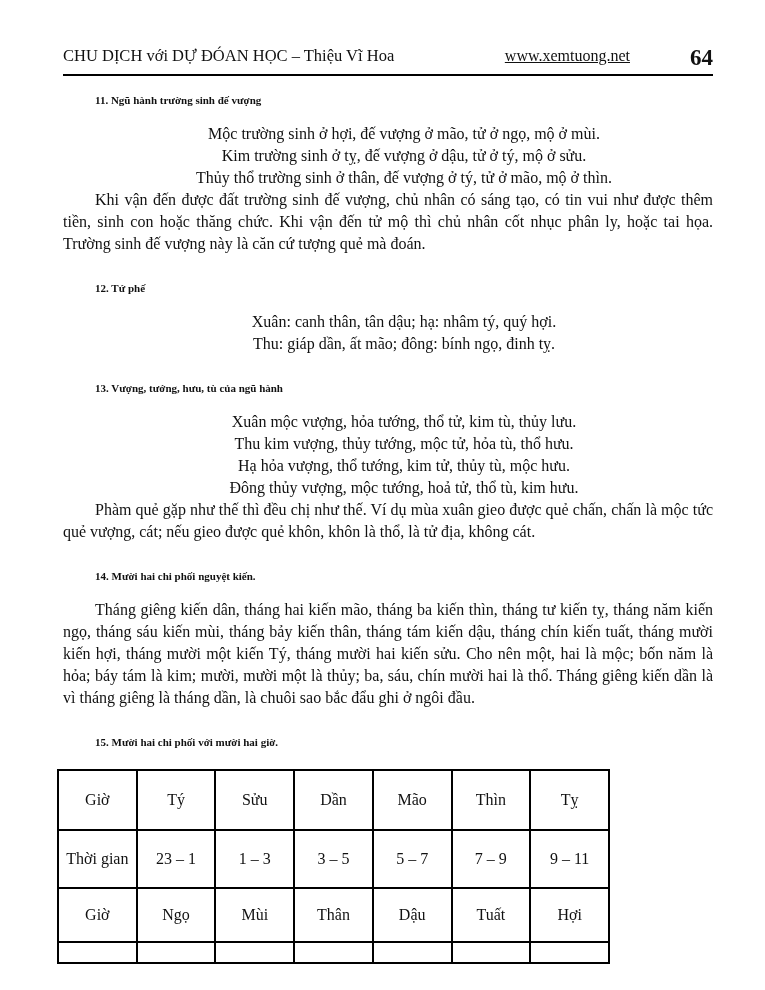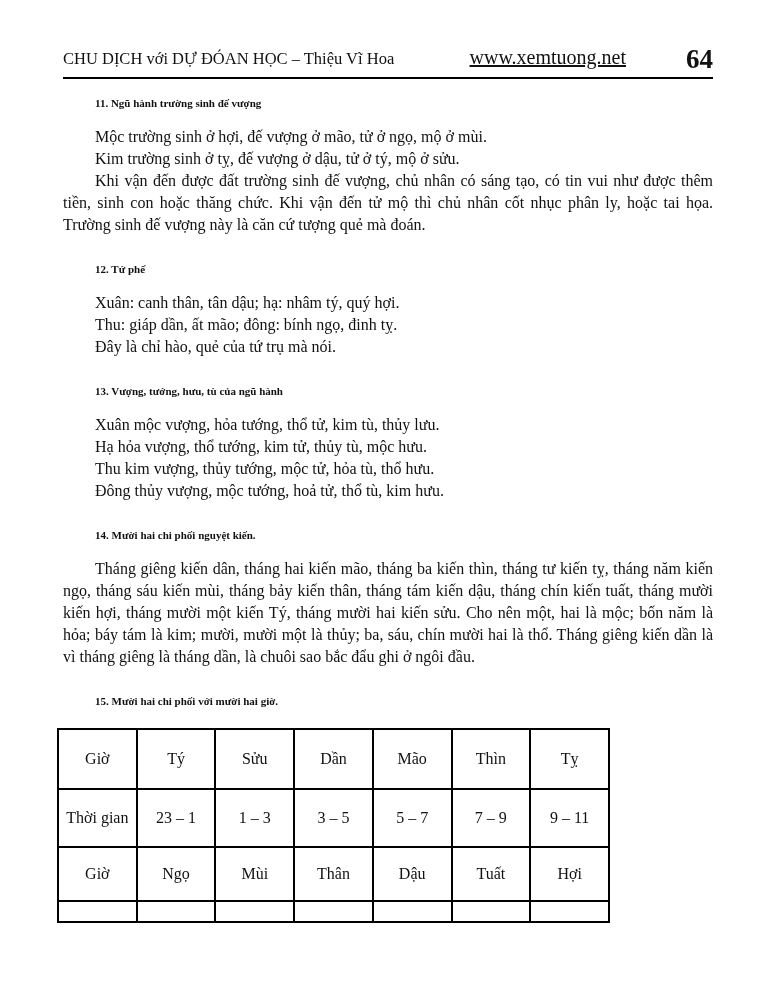--- a/index.html
+++ b/index.html
@@ -26,44 +26,45 @@
     border-bottom: 2px solid #000;
     padding-bottom: 8px;
   }
   .hdr-title {
     font-size: 16.5px;
     white-space: nowrap;
     flex: 0 0 auto;
   }
   .hdr-spacer { flex: 1 1 auto; }
   .hdr-url {
-    font-size: 20px;
+    font-size: 16px;
     text-decoration: underline;
     color: #111;
     white-space: nowrap;
     margin-right: 60px;
   }
   .hdr-page {
-    font-size: 27px;
+    font-size: 23px;
     font-weight: bold;
     line-height: 1;
     transform: translateY(4px);
   }
   
   .content { font-size: 16px; line-height: 22px; }
   .sec-heading {
     font-weight: bold;
     font-size: 11px;
     text-indent: 32px;
     margin: 22px 0 12px 0;
   }
   .sec-heading.first { margin-top: 13px; }
   .line, .para {
     margin: 0;
     text-indent: 32px;
+    text-align: center;
   }
   .para { text-align: justify; }
   
   .chi-table {
     border-collapse: collapse;
     table-layout: fixed;
     width: 553px;
     margin-top: 16px;
     margin-left: -6px;
     font-size: 16px;
@@ -90,32 +91,33 @@
     <span class="hdr-spacer"></span>
     <span class="hdr-url">www.xemtuong.net</span>
     <span class="hdr-page">64</span>
   </div>
 
   <div class="content">
 
     <p class="sec-heading first">11. Ngũ hành trường sinh đế vượng</p>
     <p class="line">Mộc trường sinh ở hợi, đế vượng ở mão, tử ở ngọ, mộ ở mùi.</p>
     <p class="line">Kim trường sinh ở tỵ, đế vượng ở dậu, tử ở tý, mộ ở sửu.</p>
+    <p class="line">Thủy thổ trường sinh ở thân, đế vượng ở tý, tử ở mão, mộ ở thìn.</p>
     <p class="para">Khi vận đến được đất trường sinh đế vượng, chủ nhân có sáng tạo, có tin vui như được thêm tiền, sinh con hoặc thăng chức. Khi vận đến tử mộ thì chủ nhân cốt nhục phân ly, hoặc tai họa. Trường sinh đế vượng này là căn cứ tượng quẻ mà đoán.</p>
 
     <p class="sec-heading">12. Tứ phế</p>
     <p class="line">Xuân: canh thân, tân dậu; hạ: nhâm tý, quý hợi.</p>
     <p class="line">Thu: giáp dần, ất mão; đông: bính ngọ, đinh tỵ.</p>
-    <p class="line">Đây là chỉ hào, quẻ của tứ trụ mà nói.</p>
 
     <p class="sec-heading">13. Vượng, tướng, hưu, tù của ngũ hành</p>
     <p class="line">Xuân mộc vượng, hỏa tướng, thổ tử, kim tù, thủy lưu.</p>
+    <p class="line">Thu kim vượng, thủy tướng, mộc tử, hỏa tù, thổ hưu.</p>
     <p class="line">Hạ hỏa vượng, thổ tướng, kim tử, thủy tù, mộc hưu.</p>
-    <p class="line">Thu kim vượng, thủy tướng, mộc tử, hỏa tù, thổ hưu.</p>
     <p class="line">Đông thủy vượng, mộc tướng, hoả tử, thổ tù, kim hưu.</p>
+    <p class="para">Phàm quẻ gặp như thế thì đều chị như thế. Ví dụ mùa xuân gieo được quẻ chấn, chấn là mộc tức quẻ vượng, cát; nếu gieo được quẻ khôn, khôn là thổ, là tử địa, không cát.</p>
 
     <p class="sec-heading">14. Mười hai chi phối nguyệt kiến.</p>
     <p class="para">Tháng giêng kiến dân, tháng hai kiến mão, tháng ba kiến thìn, tháng tư kiến tỵ, tháng năm kiến ngọ, tháng sáu kiến mùi, tháng bảy kiến thân, tháng tám kiến dậu, tháng chín kiến tuất, tháng mười kiến hợi, tháng mười một kiến Tý, tháng mười hai kiến sửu. Cho nên một, hai là mộc; bốn năm là hỏa; báy tám là kim; mười, mười một là thủy; ba, sáu, chín mười hai là thổ. Tháng giêng kiến dần là vì tháng giêng là tháng dần, là chuôi sao bắc đẩu ghi ở ngôi đầu.</p>
 
     <p class="sec-heading">15. Mười hai chi phối với mười hai giờ.</p>
 
     <table class="chi-table">
       <tbody>
         <tr class="row-tall">
           <td>Giờ</td>

